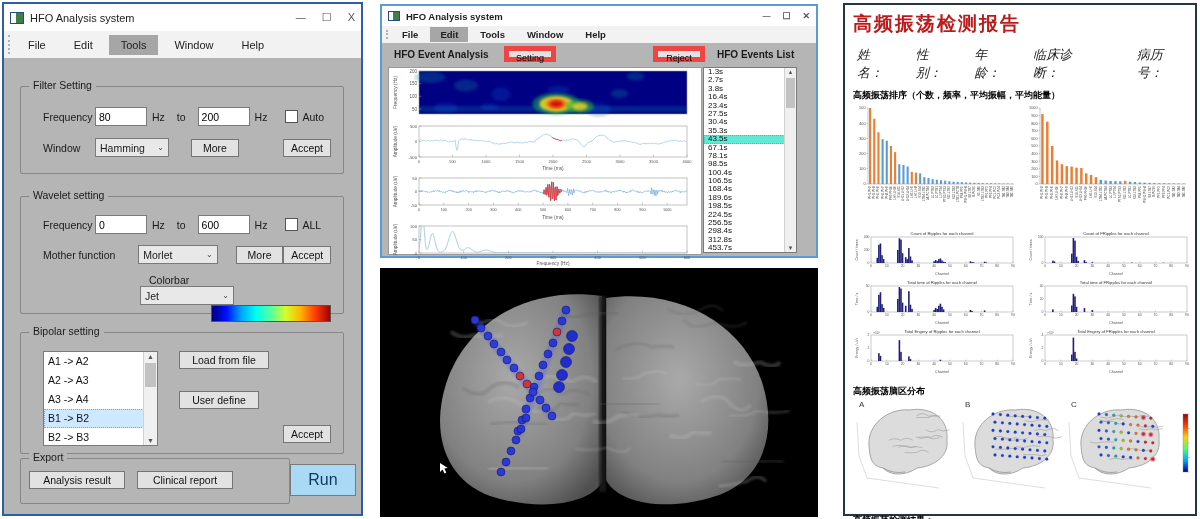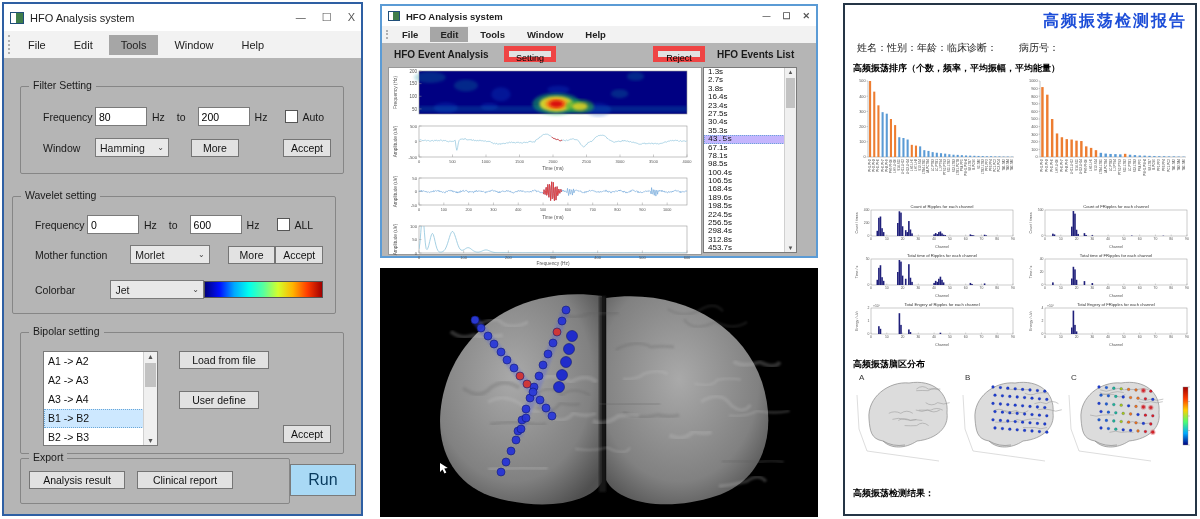--- a/index.html
+++ b/index.html
@@ -44,28 +44,28 @@
   .mid-win .menubar{height:17px;font-size:9.5px;font-weight:bold;color:#333;padding-left:10px;gap:2px;}
   .mid-win .menu-item{padding:2px 10px;}
   .mid-header{position:relative;height:24px;background:#b5b5b5;font-size:10px;}
   .mid-header .hlabel{position:absolute;top:6px;font-weight:bold;color:#1a1a1a;}
   .mini-btn{position:absolute;top:3px;height:16px;width:52px;background:#e2e2e2;border:5px solid #ef4444;font-size:9px;text-align:center;line-height:14px;font-family:inherit;padding:0;}
   .mid-content{position:relative;height:189px;background:#b5b5b5;}
   .plot-panel{position:absolute;left:6px;top:0px;width:312px;height:186px;background:#fff;border:1px solid #999;}
   .events-list{position:absolute;left:321px;top:0px;width:94px;height:186px;}
   .ev-box{position:absolute;inset:0;background:#fff;border:1px solid #7a7a7a;overflow:hidden;}
   .ev-item{font-size:8px;height:8.4px;line-height:8.4px;padding-left:4px;color:#111;}
-  .ev-item.sel-item{background:#c4b5fd;outline:1px dotted #6aa7d8;outline-offset:-1px;font-family:Liberation Mono, monospace;}
+  .ev-item.sel-item{background:#5eead4;outline:1px dotted #6aa7d8;outline-offset:-1px;}
   .ev-sbar{width:11px;font-size:6px;}
   
   .brain-view{position:absolute;left:380px;top:268px;width:438px;height:249px;background:#000;}
   
   .report{position:absolute;left:843px;top:3px;width:354px;height:513px;background:#fff;border:2px solid #253546;box-sizing:border-box;padding:4px 8px;}
-  .rep-title{text-align:right;font-size:16px;font-weight:bold;letter-spacing:2px;color:#1d4ed8;margin-top:2px;}
-  .rep-fields{display:flex;font-size:10px;color:#222;margin-top:9px;padding:0 4px;}
+  .rep-title{text-align:left;font-size:19px;font-weight:bold;letter-spacing:2px;color:#b91c1c;margin-top:2px;}
+  .rep-fields{display:flex;font-size:13px;color:#222;margin-top:9px;padding:0 4px;gap:24px;font-style:italic;}
   .rep-fields span:last-child{margin-left:22px;}
   .rep-h{font-size:9px;font-weight:bold;color:#000;margin-top:7px;}
   .rank-row{display:flex;gap:6px;margin-top:1px;}
   .hist-grid{display:grid;grid-template-columns:168px 168px;gap:0 6px;margin-top:2px;}
   .brains-row{display:flex;align-items:flex-start;margin-top:2px;gap:2px;}
   .brain-cell{position:relative;}
   .brain-cell .blabel{font-size:8px;color:#333;position:absolute;left:6px;top:0;}
   svg text{font-family:"Liberation Sans",sans-serif;}
 </style>
 </head>
@@ -109,42 +109,42 @@
           <span style="width:52px;">Window</span>
           <div class="sel" style="width:74px;">
             <span>Hamming</span>
               <span class="arr">⌄</span>
           </div>
           <button class="btn" style="width:48px;margin-left:22px;">More</button>
           <button class="btn" style="width:48px;margin-left:auto;">Accept</button>
         </div>
       </div>
 
-      <div class="group" style="left:8px;top:138px;width:322px;height:116px;">
+      <div class="group" style="left:16px;top:138px;width:322px;height:116px;">
         <span class="group-legend">Wavelet setting</span>
         <div class="frow" style="margin:18px 0 0 22px;">
           <span style="width:52px;">Frequency</span>
           <input class="tbox" value="0" style="">
           <span style="margin-left:5px;">Hz</span>
           <span style="margin-left:12px;">to</span>
           <input class="tbox" style="margin-left: 12px;" value="600">
           <span style="margin-left:5px;">Hz</span>
           <span class="chk" style="margin-left:18px;"></span>
           <span style="margin-left:4px;text-align:right;">ALL</span>
         </div>
         <div class="frow" style="margin:11px 12px 0 22px;">
           <span style="width:96px;">Mother function</span>
           <div class="sel" style="width:80px;">
             <span>Morlet</span>
               <span class="arr">⌄</span>
           </div>
           <button class="btn" style="width:48px;margin-left:18px;">More</button>
           <button class="btn" style="width:48px;margin-left:auto;">Accept</button>
         </div>
-        <div class="frow" style="margin:16px 12px 0 22px;">
+        <div class="frow" style="margin:10px 12px 0 22px;flex-direction:column;">
           <span style="width:76px;">Colorbar</span>
           <div class="sel" style="width:94px;">
             <span>Jet</span>
               <span class="arr">⌄</span>
           </div>
           <span class="gradient-jet" style="width:118px;margin-left:auto;"></span>
         </div>
       </div>
 
       <div class="group" style="left:16px;top:274px;width:322px;height:120px;">

